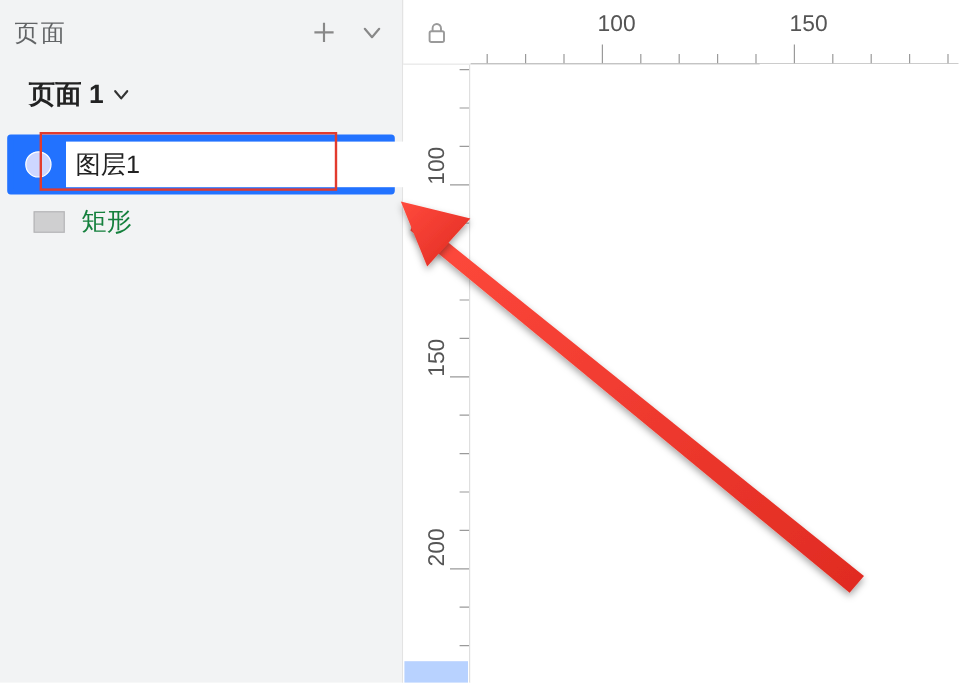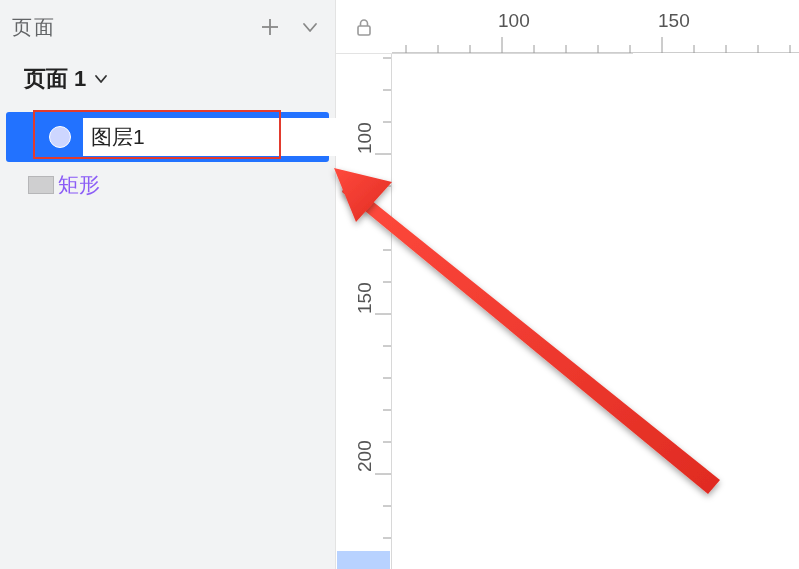--- a/index.html
+++ b/index.html
@@ -28,41 +28,40 @@
     .page-row {
       display: flex; align-items: center; gap: 6px;
       padding: 10px 0 12px 24px; font-size: 22px; color: #222; font-weight: bold;
     }
 
     .layer-row {
       position: relative; height: 50px; margin: 6px 6px 0 6px;
       display: flex; align-items: center;
       border: 5px solid #2272ff; border-radius: 3px;
       background: #2272ff;
-      padding-left: 28px;
     }
     .mask-circle {
       width: 22px; height: 22px; border-radius: 50%;
       background: #cdd6ff; border: 1.5px solid #fff; margin-left: 10px; flex: none;
     }
     .rename-input {
       flex: 1; height: 38px; margin-left: 12px;
       background: #ffffff; border: none; outline: none;
       font-size: 21px; color: #222; padding: 0 8px;
       font-family: inherit;
     }
     .red-box {
       position: absolute; pointer-events: none;
       border: 2px solid #e23b2e;
       left: 22px; top: -7px; width: 248px; height: 49px;
     }
 
     .shape-row {
-      display: flex; align-items: center; gap: 4px;
-      height: 46px; padding-left: 28px; font-size: 21px; color: #8b5cf6;
+      display: flex; align-items: center; gap: 14px;
+      height: 46px; padding-left: 28px; font-size: 21px; color: #15803d;
     }
     .rect-swatch {
       width: 26px; height: 18px; background: #cfcfd0; border: 1px solid #b6b6b8;
     }
 
     
     .lock-cell {
       position: absolute; left: 336px; top: 0; width: 56px; height: 54px;
       display:flex; align-items:center; justify-content:center;
       border-bottom:1px solid #e3e3e3;

